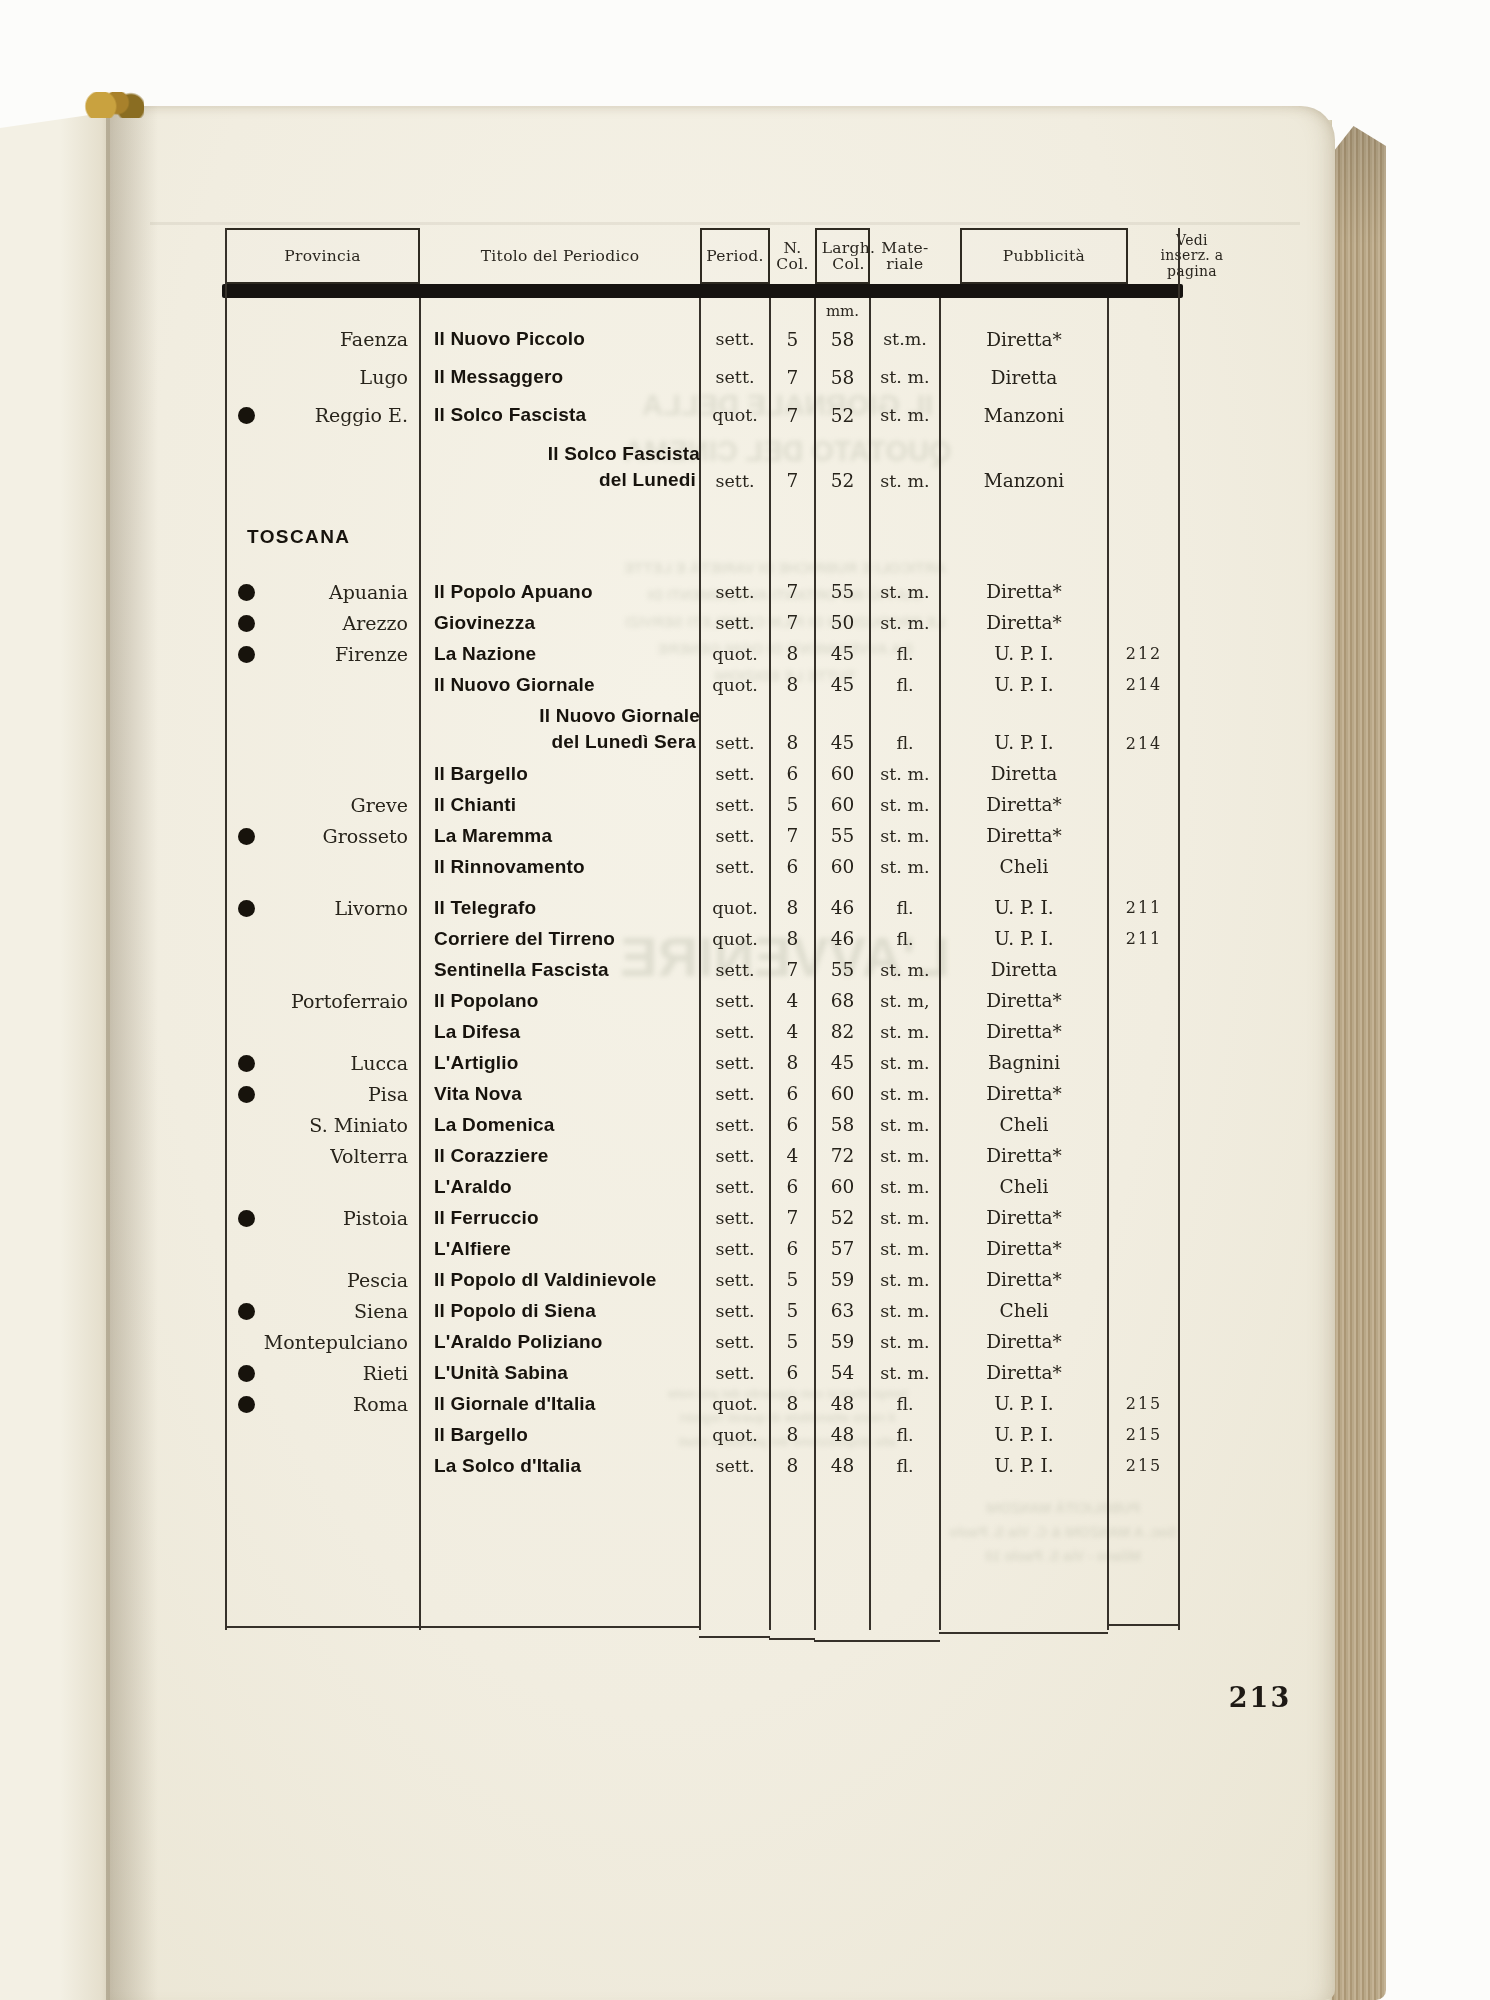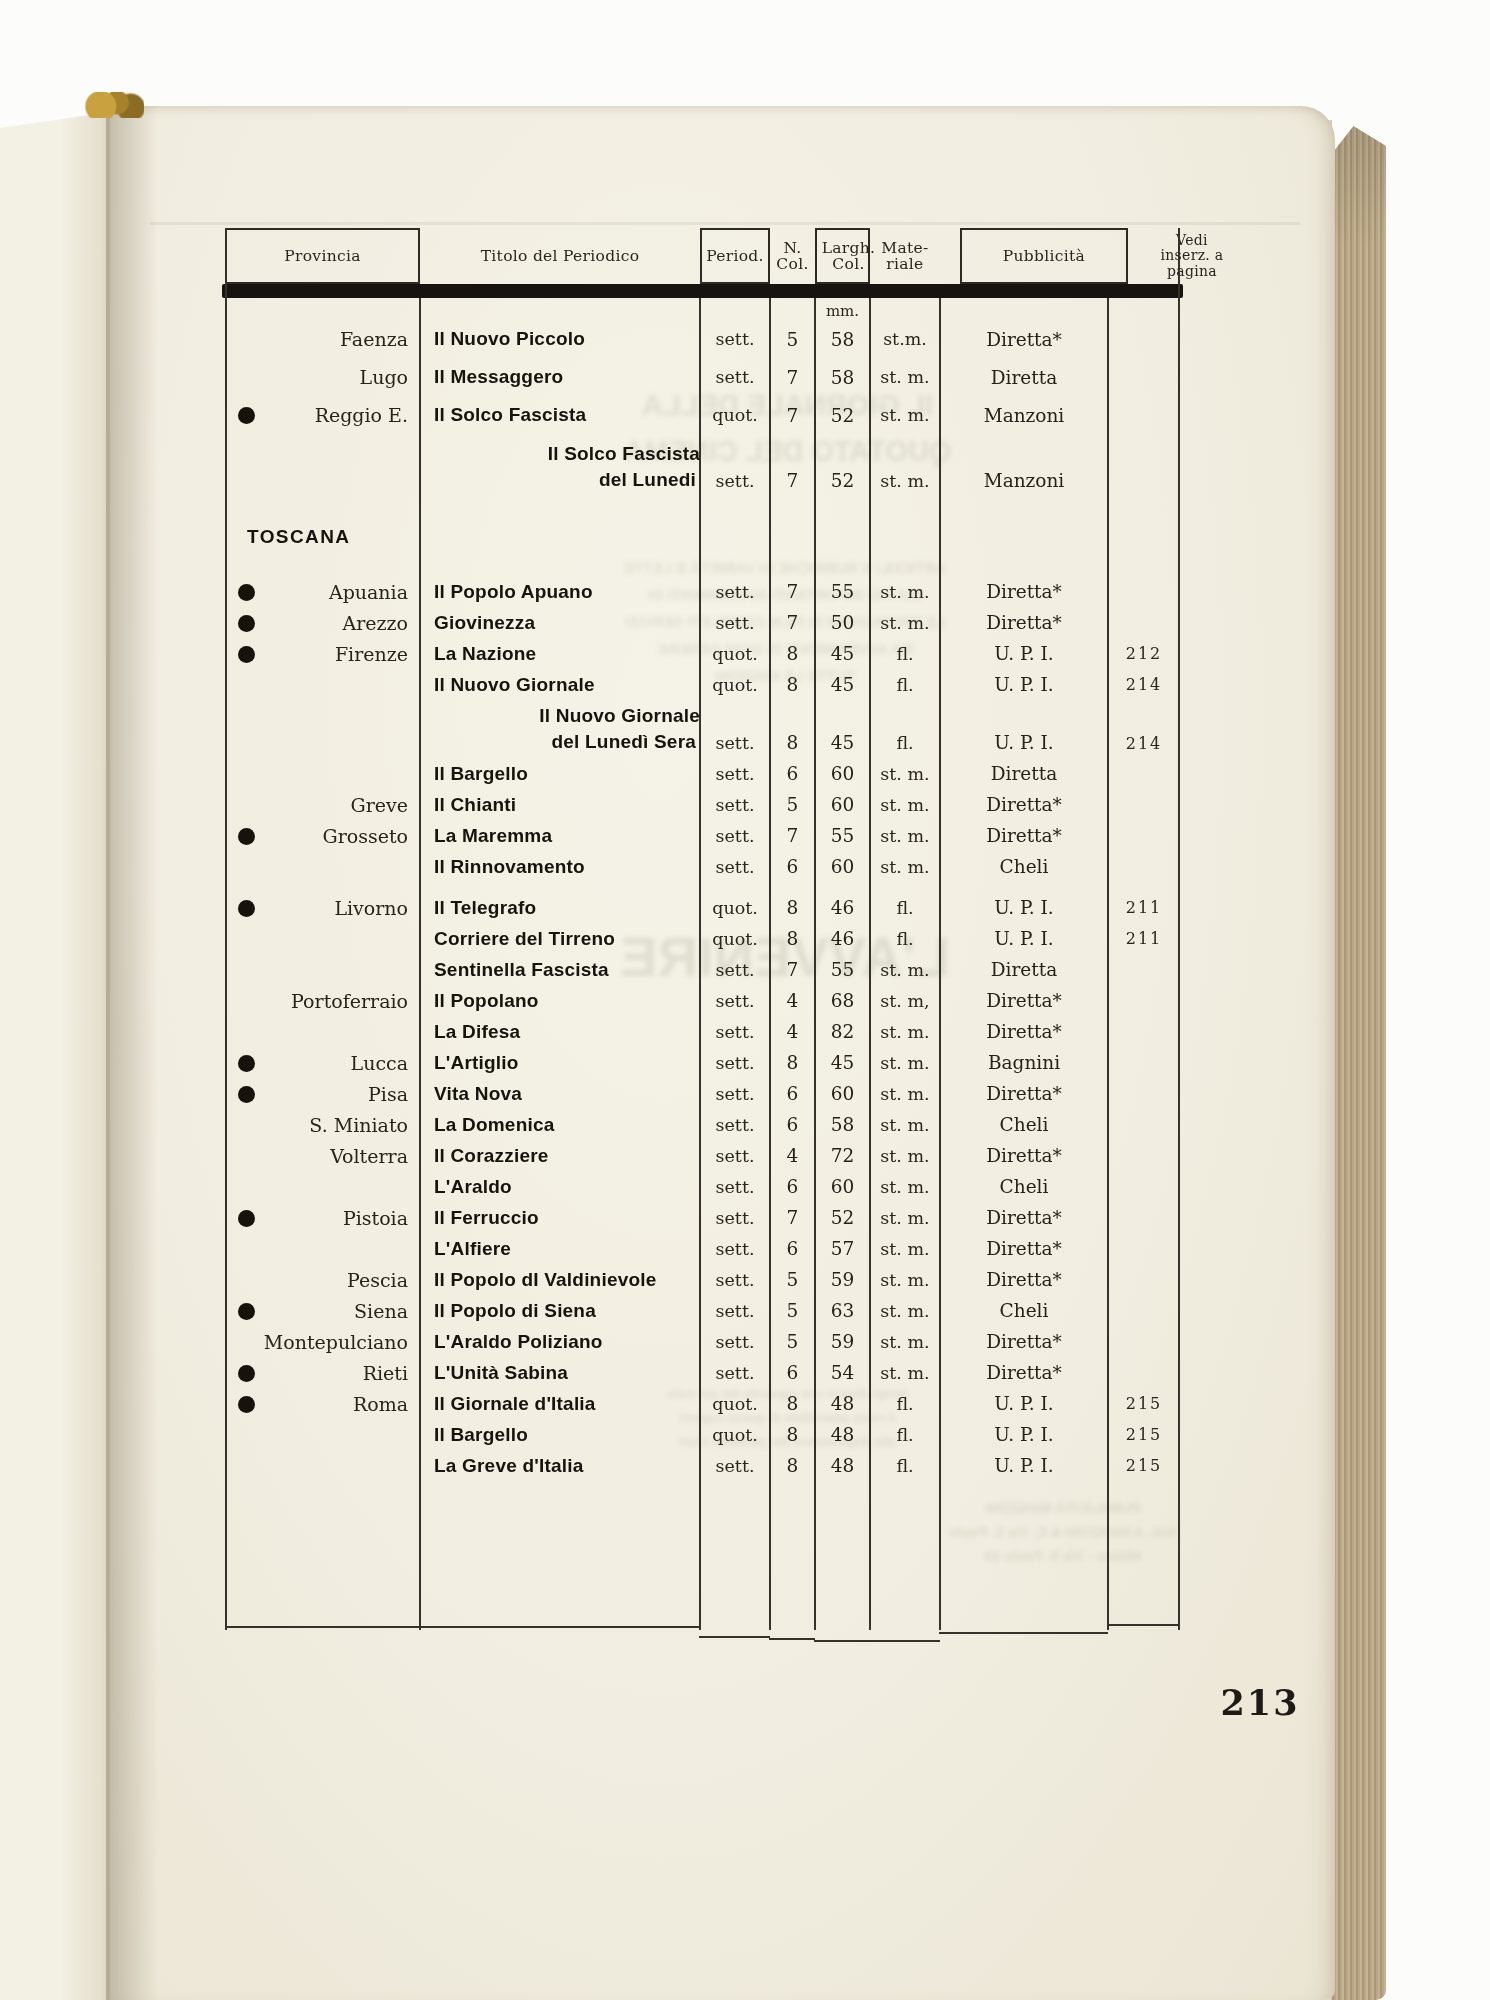--- a/index.html
+++ b/index.html
@@ -129,21 +129,21 @@
   .cell-pubblicita { font-size:18.5px; color:#26221a; }
   .cell-vedi { font-size:16px; letter-spacing:2px; color:#2a261e; }
   .section-label {
     margin-top:26px; margin-bottom:24px; height:30px; padding-left:22px;
     display:flex; align-items:center;
     font-family:"Liberation Sans", sans-serif; font-weight:bold; font-size:19px;
     letter-spacing:1.4px; color:#17130d;
   }
   .page-number {
     position:absolute; left:1105px; top:1576px; width:90px; text-align:center;
-    font-size:35px; font-weight:bold; letter-spacing:2px; color:#1e1a15;
+    font-size:27px; font-weight:bold; letter-spacing:2px; color:#1e1a15;
     font-family:"DejaVu Serif", serif;
   }
 </style>
 </head>
 <body>
 
 <div>
   <div class="left-page"></div>
   <div class="stack-edge"></div>
   <div class="edge-highlight"></div>
@@ -710,21 +710,21 @@
     <div class="c cell-materiale">fl.</div>
     <div class="c cell-pubblicita">U. P. I.</div>
     <div class="c cell-vedi">215</div>
   </div>
           <div class="trow">
     <div class="c cell-provincia">
 
       <span class="prov-text"></span>
     </div>
     <div class="c cell-titolo">
-      <span class="t1">La Greve d'Italia</span>
+      <span class="t1">La Solco d'Italia</span>
 
     </div>
     <div class="c cell-period">sett.</div>
     <div class="c cell-ncol">8</div>
     <div class="c cell-largh">48</div>
     <div class="c cell-materiale">fl.</div>
     <div class="c cell-pubblicita">U. P. I.</div>
     <div class="c cell-vedi">215</div>
   </div>
         </div>

